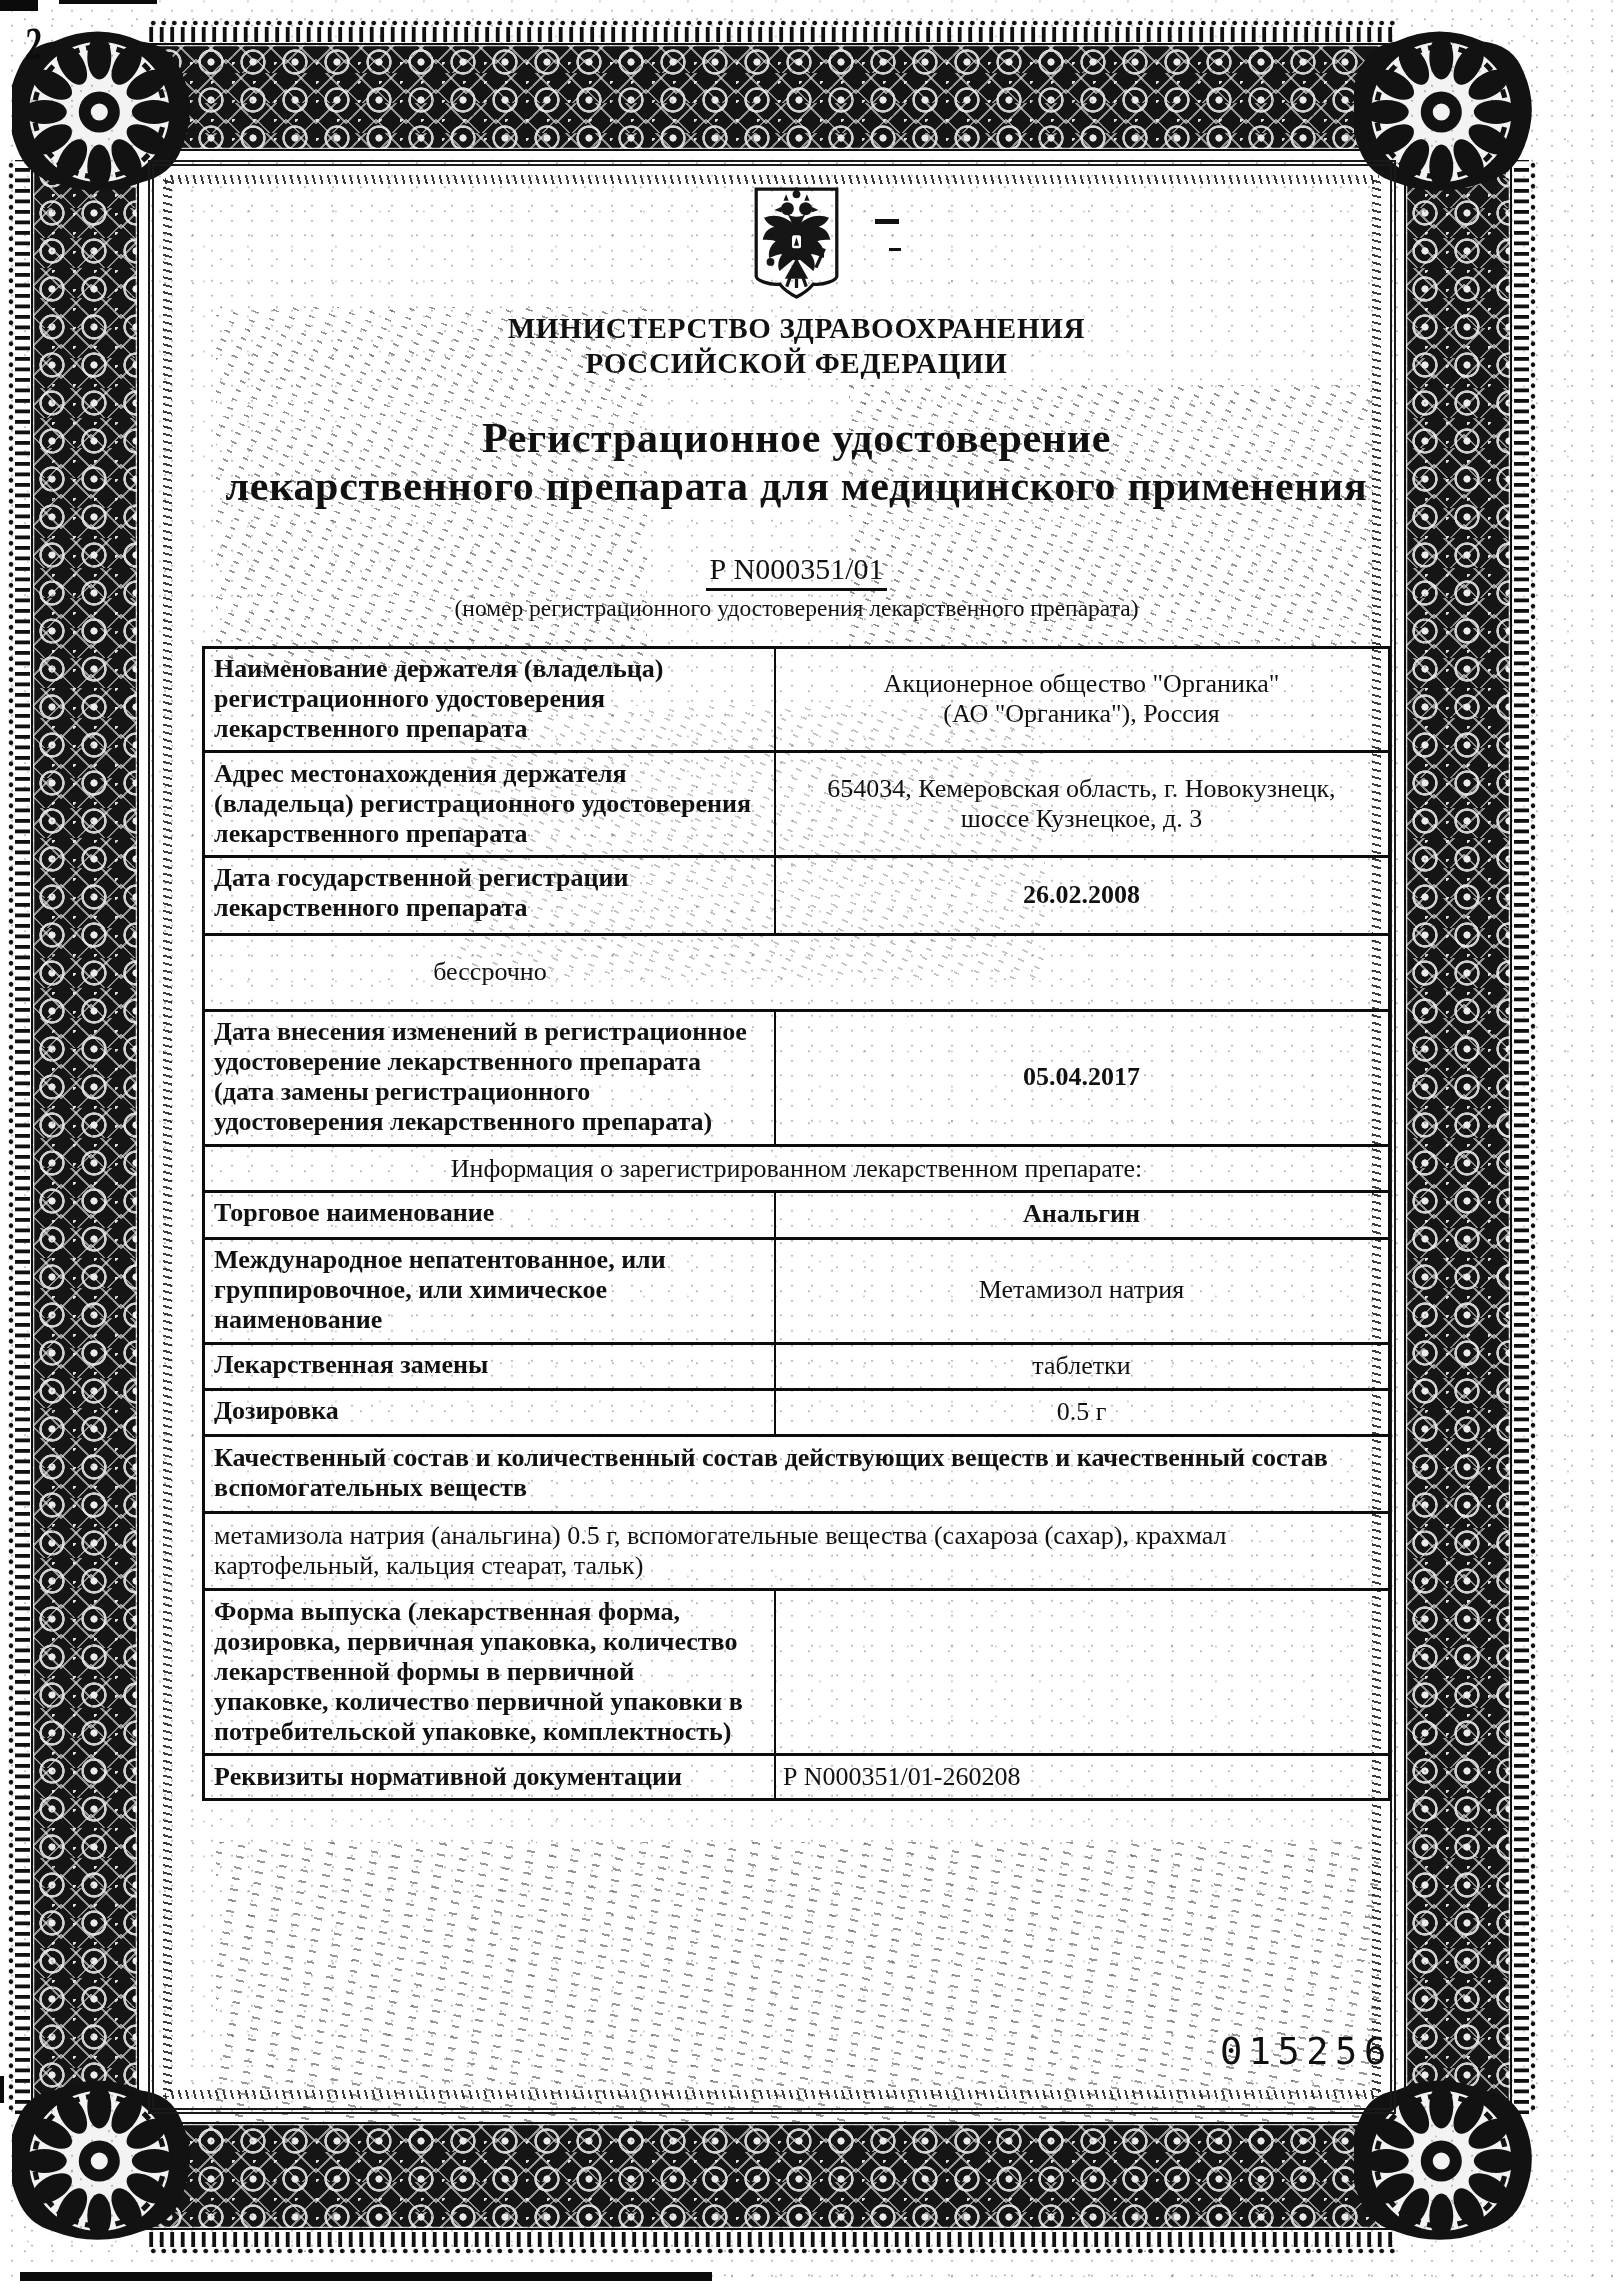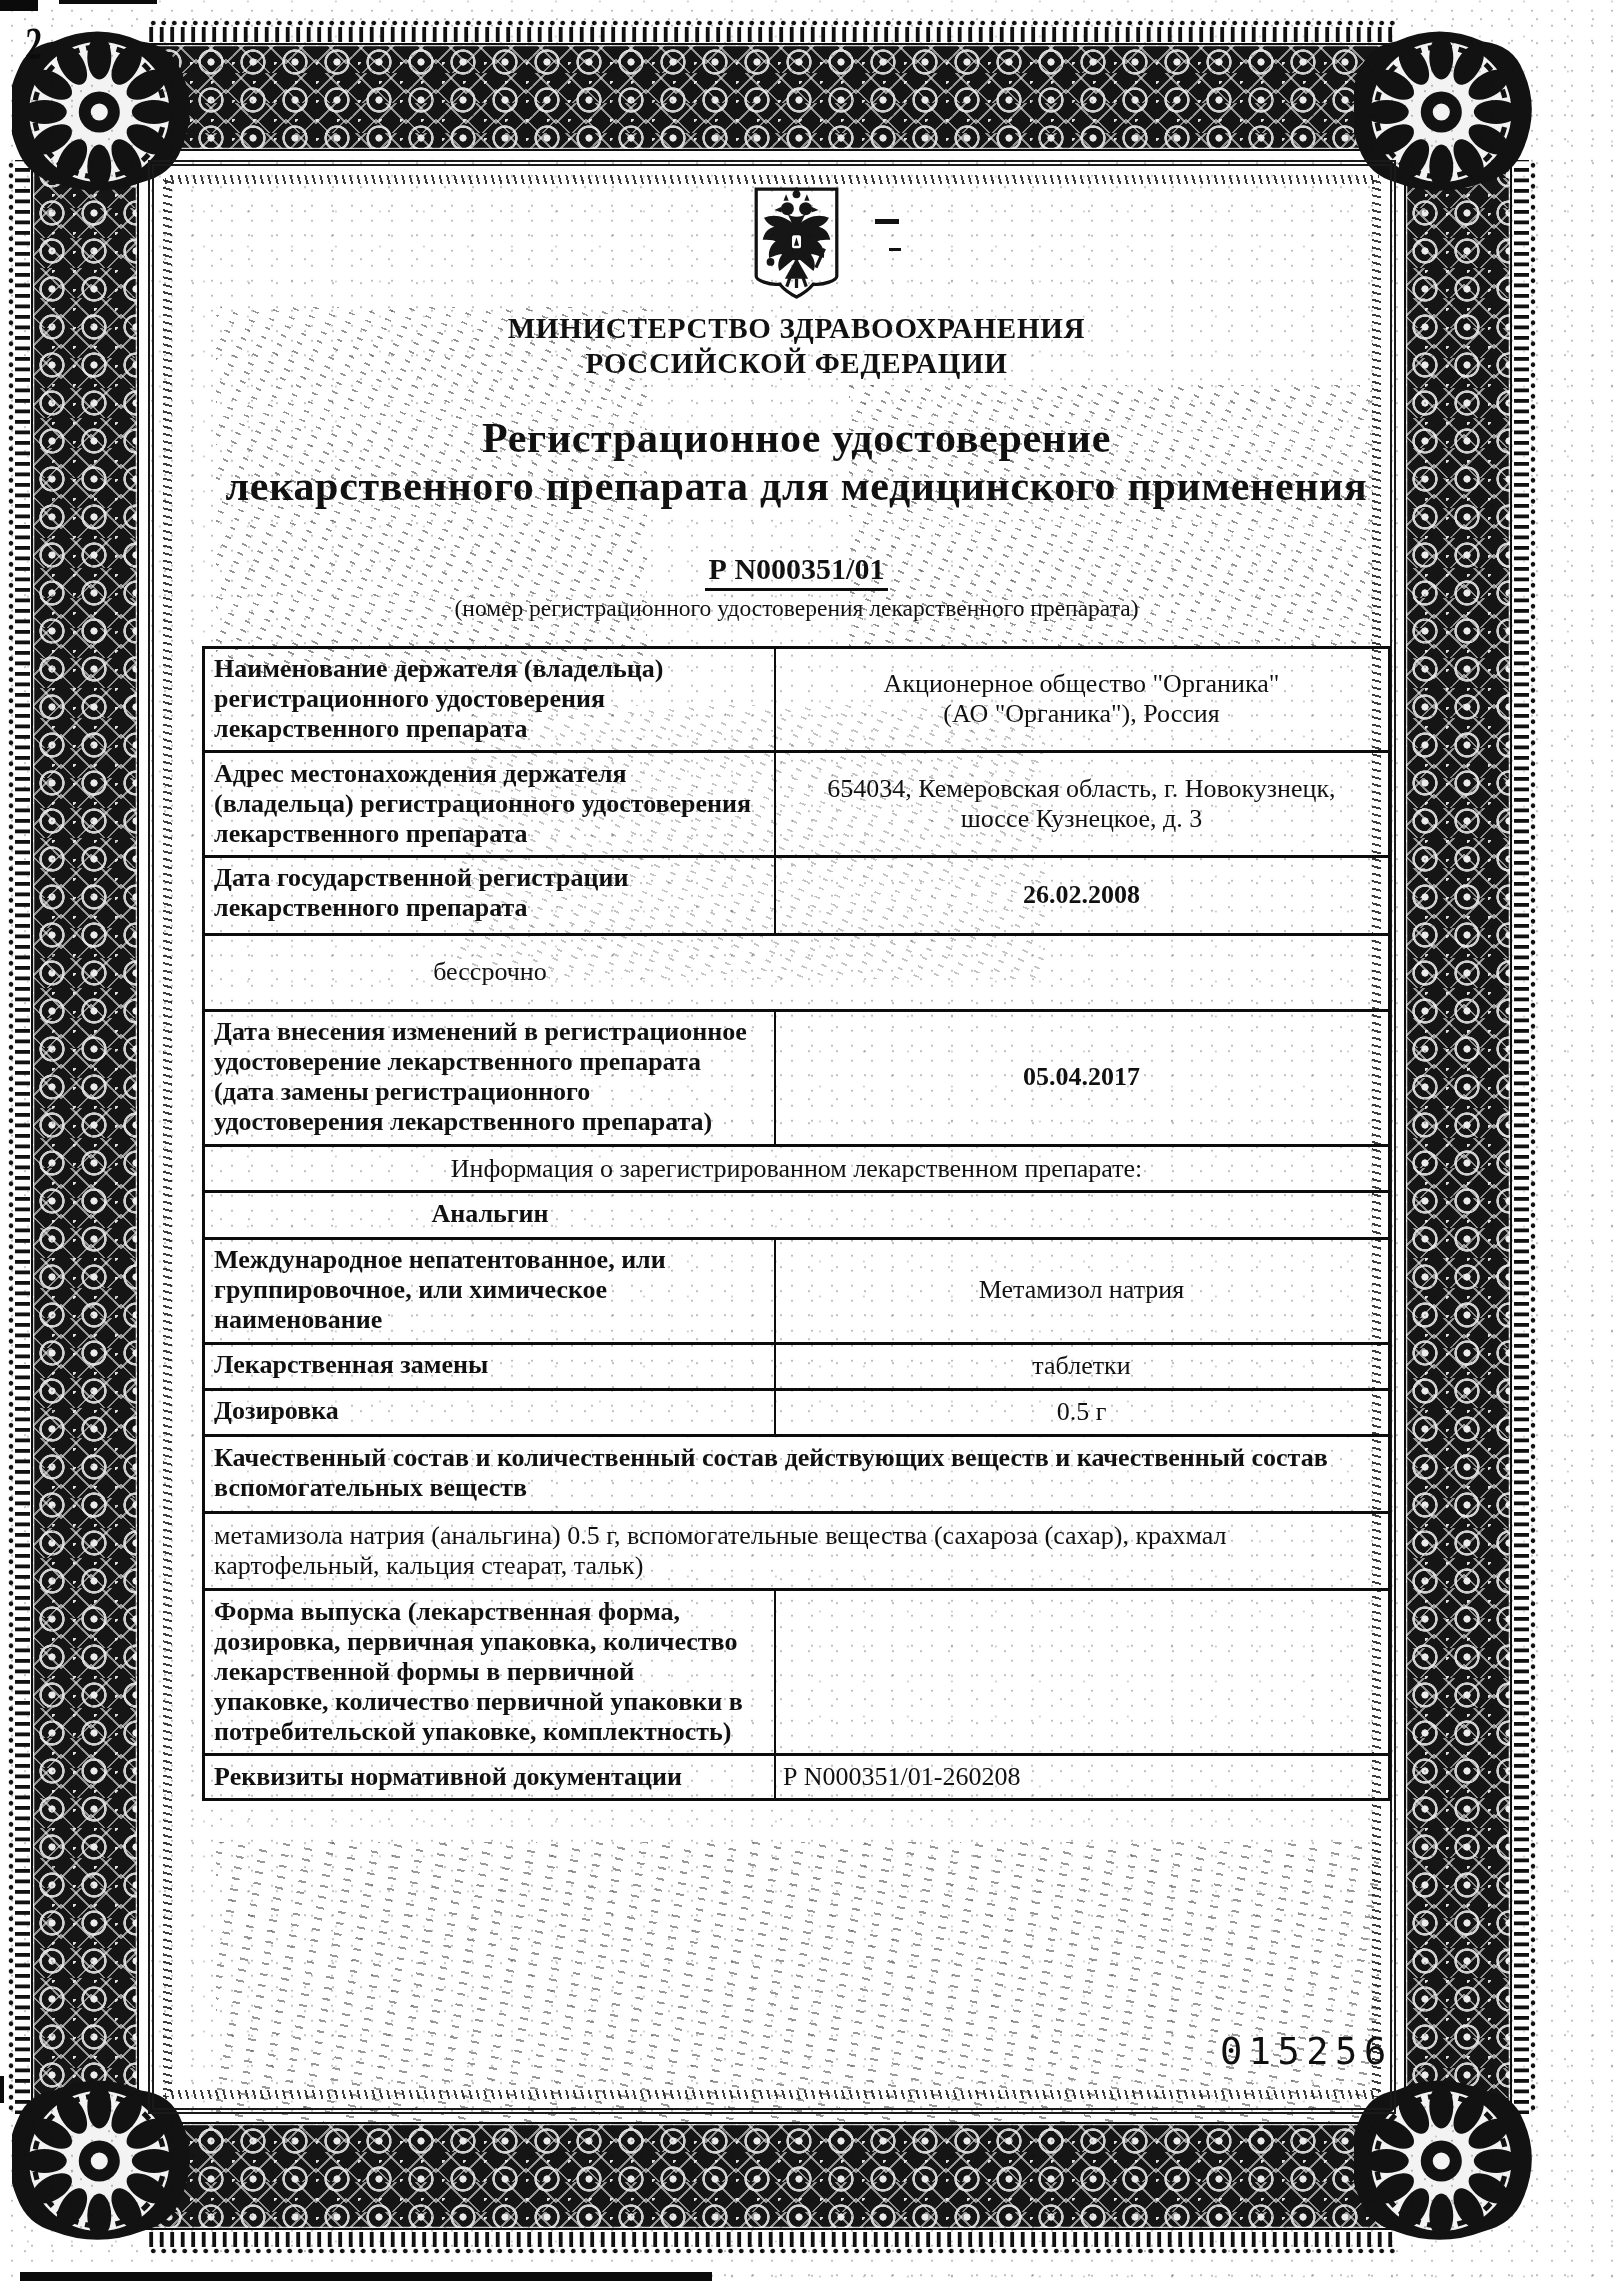--- a/index.html
+++ b/index.html
@@ -79,21 +79,21 @@
   .corner.bl{left:3.9px;bottom:3.9px;}
   .corner.br{right:3.9px;bottom:3.9px;}
   
   .content{position:absolute;left:202px;top:180px;width:1189px;z-index:20;}
   .emblem-wrap{width:91px;height:116px;margin:5.2px auto 0;position:relative;}
   .emblem-dash1{position:absolute;left:673px;top:39px;width:23.5px;height:4.6px;background:#111;z-index:21;}
   .emblem-dash2{position:absolute;left:687px;top:68px;width:11.8px;height:3.3px;background:#111;z-index:21;}
   .ministry{margin-top:9.1px;text-align:center;font-size:30px;line-height:35px;font-weight:700;letter-spacing:0.7px;transform:scaleX(.97);}
   .doc-title{margin-top:34px;text-align:center;font-weight:700;font-size:42px;line-height:48px;letter-spacing:0.7px;}
   .reg-num-wrap{margin-top:42px;text-align:center;}
-  .reg-num{display:inline-block;font-size:30px;font-weight:700;border-bottom:3.9px solid #0c0c0c;padding:0 3.9px 2px;}
+  .reg-num{display:inline-block;font-size:30px;font-weight:400;border-bottom:3.9px solid #0c0c0c;padding:0 3.9px 2px;}
   .reg-caption{margin-top:3.9px;text-align:center;font-size:23.5px;}
   
   .reg-table{margin-top:23.5px;border:3.3px solid #0c0c0c;font-size:26px;line-height:30px;font-weight:700;}
   .t-row{display:grid;grid-template-columns:48.3% 51.7%;border-top:3.3px solid #0c0c0c;}
   .t-row:first-child{border-top:none;}
   .t-full{display:block;border-top:3.3px solid #0c0c0c;}
   .cell{padding:5.2px 10.5px 6.5px 9.1px;white-space:pre-line;}
   .cell-label{border-right:2.6px solid #0c0c0c;}
   .cell-value{display:flex;align-items:center;justify-content:center;text-align:center;font-weight:400;}
   .cell-value.vb{font-weight:700;}
@@ -249,20 +249,21 @@
         <div class="cell cell-label">Дата внесения изменений в регистрационное
 удостоверение лекарственного препарата
 (дата замены регистрационного
 удостоверения лекарственного препарата)</div>
         <div class="cell cell-value vb">05.04.2017</div>
       </div>
 
       <div class="t-section">Информация о зарегистрированном лекарственном препарате:</div>
 
       <div class="t-row" style="min-height:44px;">
+        <div class="cell cell-label">Торговое наименование</div>
         <div class="cell cell-value vb">Анальгин</div>
       </div>
       <div class="t-row" style="min-height:101px;">
         <div class="cell cell-label">Международное непатентованное, или
 группировочное, или химическое
 наименование</div>
         <div class="cell cell-value">Метамизол натрия</div>
       </div>
       <div class="t-row" style="min-height:43px;">
         <div class="cell cell-label">Лекарственная замены</div>

